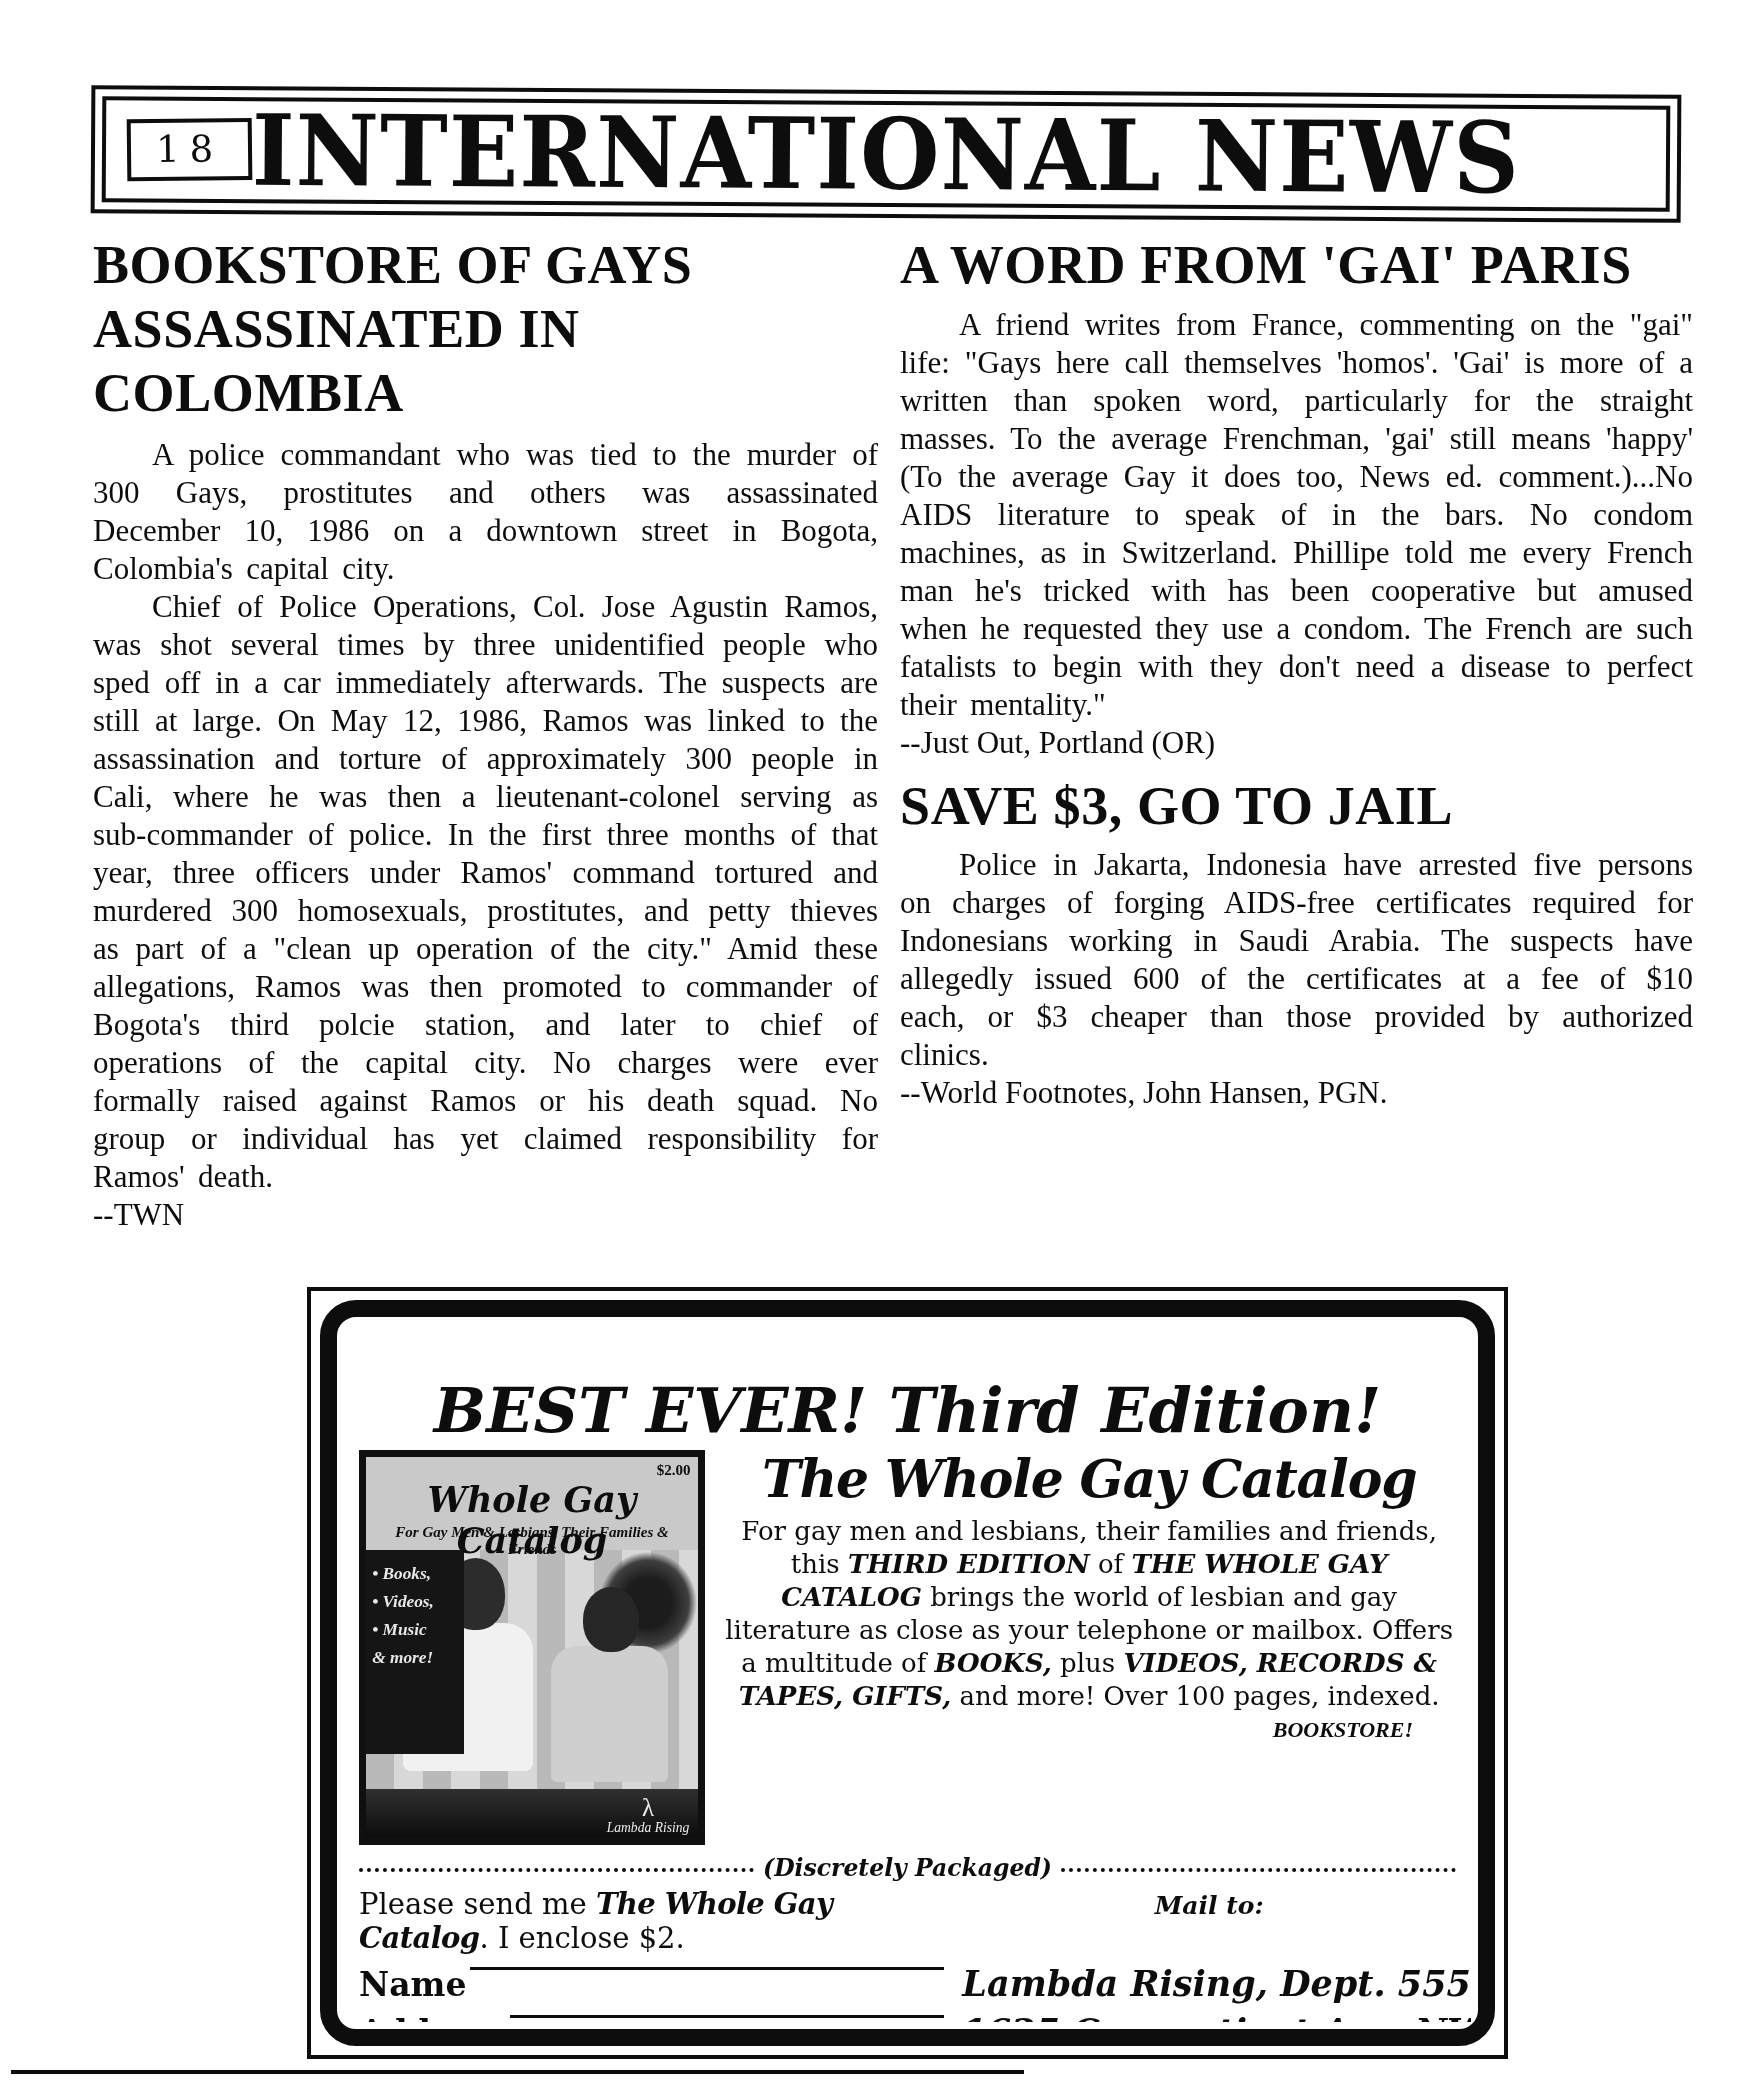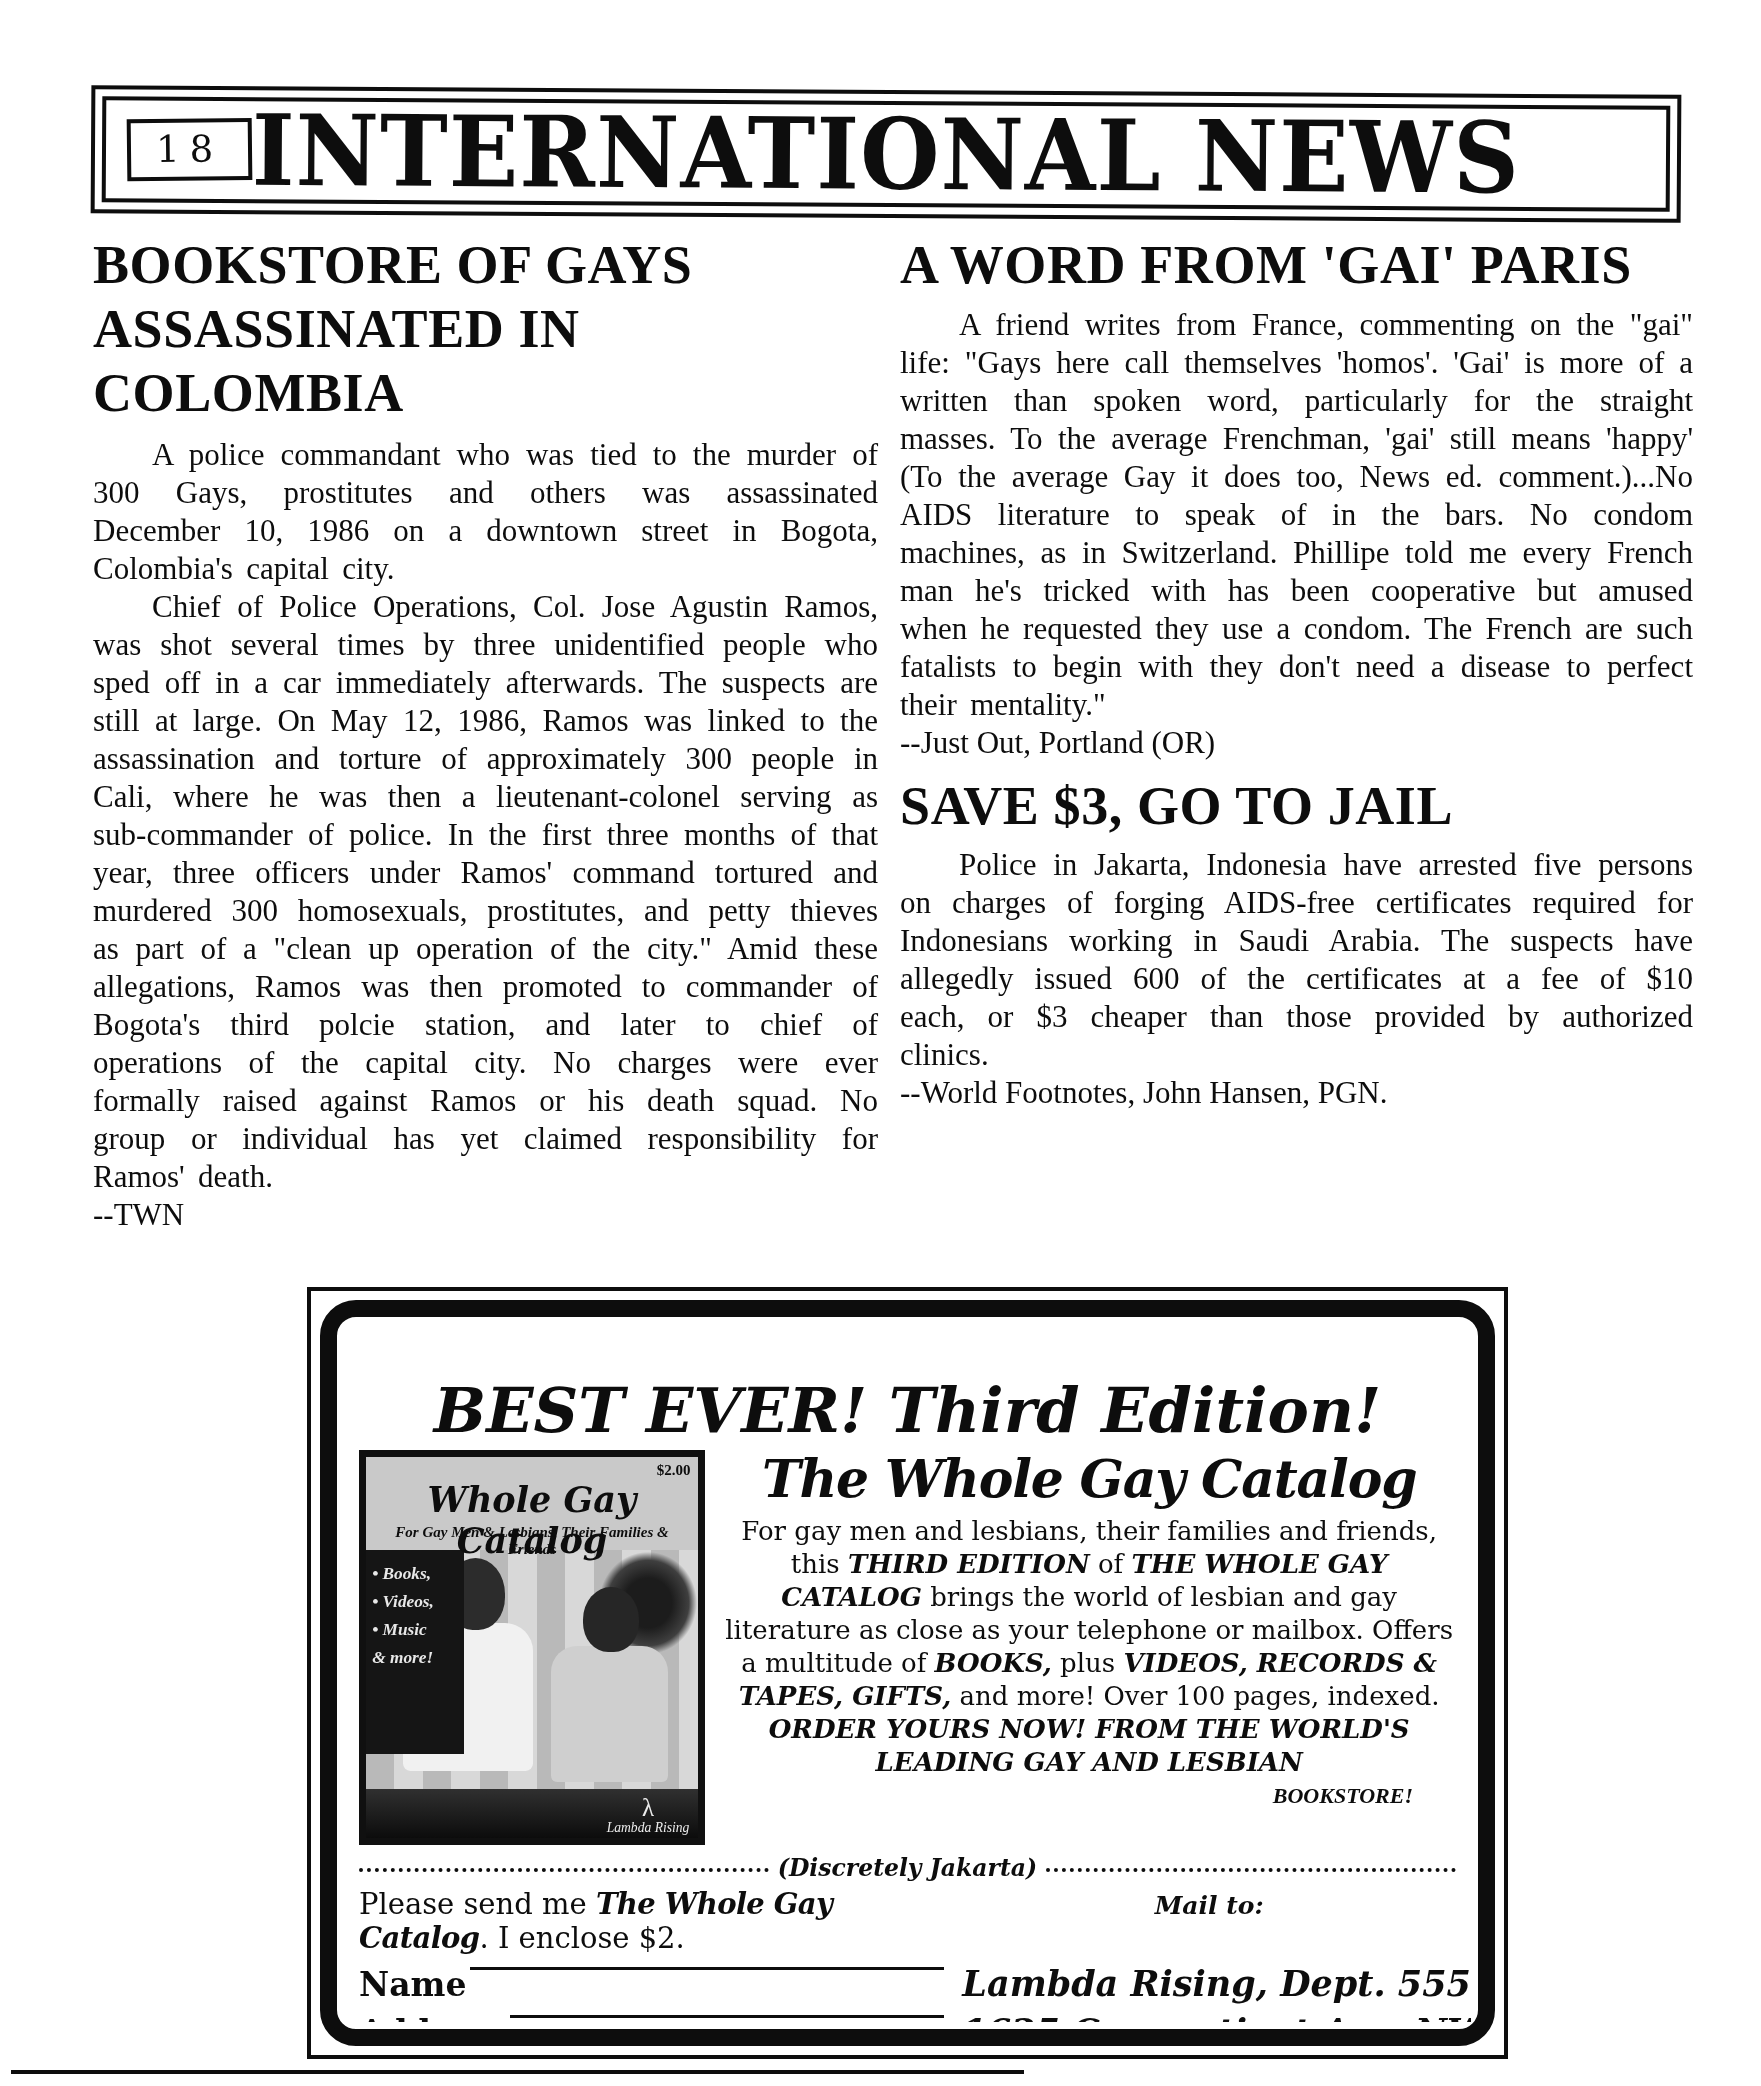--- a/index.html
+++ b/index.html
@@ -317,28 +317,27 @@
             <div class="cover-bottom"></div>
             <div class="cover-logo">
               <span class="lambda">λ</span>
               <span class="logo-text">Lambda Rising</span>
             </div>
           </div>
 
           <div class="ad-copy">
             <div class="ad-title">The Whole Gay Catalog</div>
             <div class="ad-para"><span>For gay men and lesbians, their families and friends, this </span><span class="seg-em">THIRD EDITION</span><span> of </span><span class="seg-em">THE WHOLE GAY CATALOG</span><span> brings the world of lesbian and gay literature as close as your telephone or mailbox. Offers a multitude of </span><span class="seg-em">BOOKS,</span><span> plus </span><span class="seg-em">VIDEOS, RECORDS &amp; TAPES, GIFTS,</span><span> and more! Over 100 pages, indexed.</span></div>
-            <div class="ad-order-block"><span class="seg-em">ORDER YOURS NOW! FROM THE WORLD'S LEADING GAY AND LESBIAN</span></div>
             <div class="bookstore-line">BOOKSTORE!</div>
           </div>
         </div>
 
         <div class="dot-row">
           <div class="dotrule"></div>
-          <div class="dot-label">(Discretely Jakarta)</div>
+          <div class="dot-label">(Discretely Packaged)</div>
           <div class="dotrule"></div>
         </div>
 
         <div class="order-row">
           <div class="order-left"><span>Please send me </span><span class="seg-script">The Whole Gay Catalog</span><span>. I enclose $2.</span></div>
           <div class="order-right">Mail to:</div>
         </div>
 
         <div class="form-grid">
           <div class="form-row">

